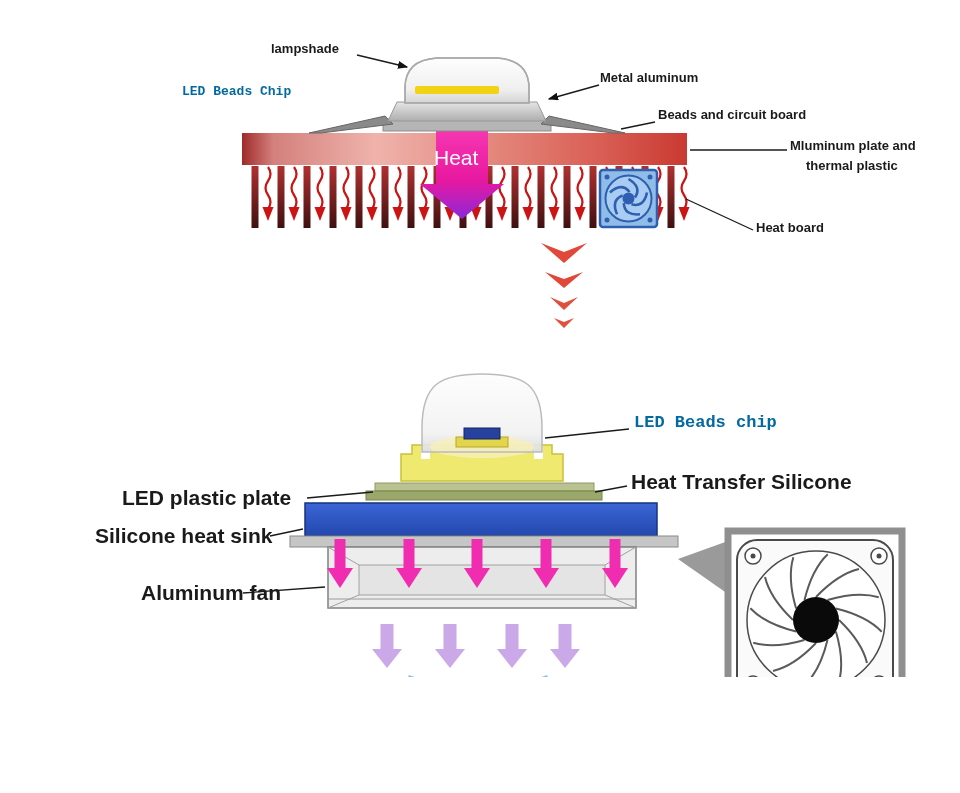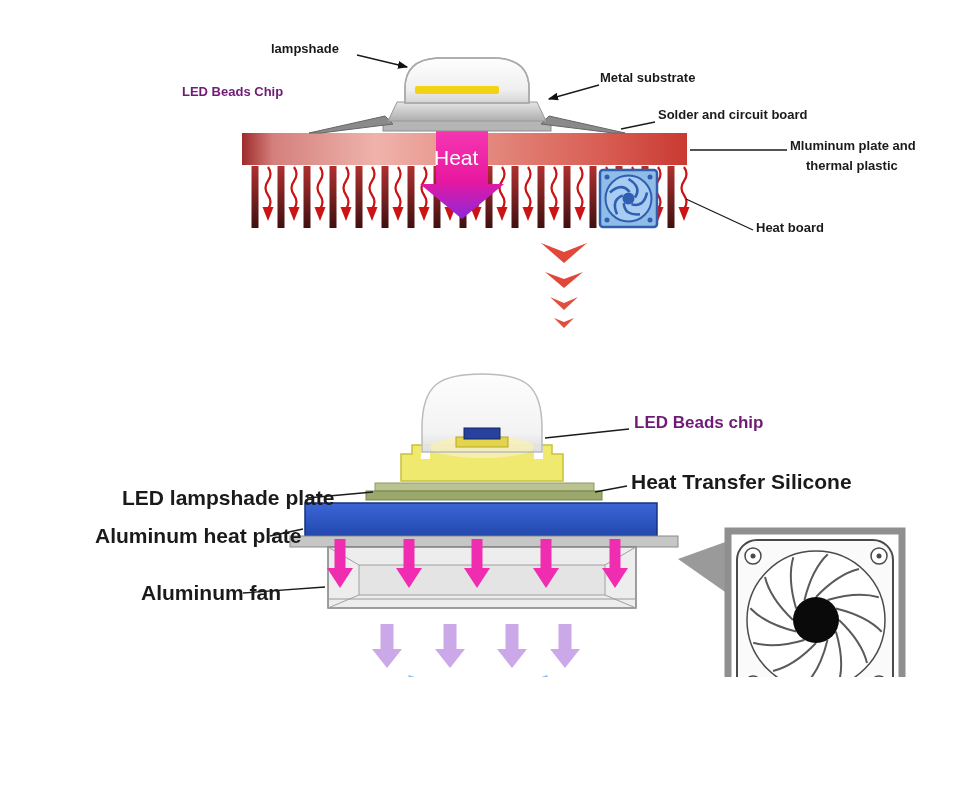--- a/index.html
+++ b/index.html
@@ -15,21 +15,21 @@
   }
   .canvas > svg { position: absolute; left: 0; top: 0; }
   .lbl {
     position: absolute;
     font-weight: bold;
     color: #1a1a1a;
     font-size: 13px;
     white-space: nowrap;
     line-height: 1.2;
   }
-  .lbl.orange { color: #701a75; }
+  .lbl.orange { color: #0369a1; font-family: Liberation Mono, monospace; }
   .lbl.lg { font-size: 21px; }
   .lbl.xl { font-size: 17px; }
   .heat-text {
     position: absolute;
     left: 397px; top: 146px; width: 56px;
     text-align: left;
     color: #ffffff;
     font-weight: normal;
     font-size: 21px;
   }
@@ -299,35 +299,35 @@
       <line x1="233" y1="536" x2="266" y2="529"></line>
       <line x1="206" y1="593" x2="288" y2="587"></line>
     </g>
   </g>
 </svg>
 
 <div class="lbl" style="left:234px; top:41px;">lampshade</div>
 
 <div class="lbl orange" style="left:145px; top:84px;">LED Beads Chip</div>
 
-<div class="lbl" style="left:563px; top:70px;">Metal substrate</div>
-
-<div class="lbl" style="left:621px; top:107px;">Solder and circuit board</div>
+<div class="lbl" style="left:563px; top:70px;">Metal aluminum</div>
+
+<div class="lbl" style="left:621px; top:107px;">Beads and circuit board</div>
 
 <div class="lbl" style="left:753px; top:138px;">Mluminum plate and</div>
 
 <div class="lbl" style="left:769px; top:158px;">thermal plastic</div>
 
 <div class="lbl" style="left:719px; top:220px;">Heat board</div>
 
 <div class="heat-text">Heat</div>
 
 <div class="lbl orange xl" style="left:597px; top:413px;">LED Beads chip</div>
 
 <div class="lbl lg" style="left:594px; top:469px;">Heat Transfer Silicone</div>
 
-<div class="lbl lg" style="left:85px; top:485px;">LED lampshade plate</div>
-
-<div class="lbl lg" style="left:58px; top:523px;">Aluminum heat plate</div>
+<div class="lbl lg" style="left:85px; top:485px;">LED plastic plate</div>
+
+<div class="lbl lg" style="left:58px; top:523px;">Silicone heat sink</div>
 
 <div class="lbl lg" style="left:104px; top:580px;">Aluminum fan</div>
 
 </div>
 
 </body></html>

